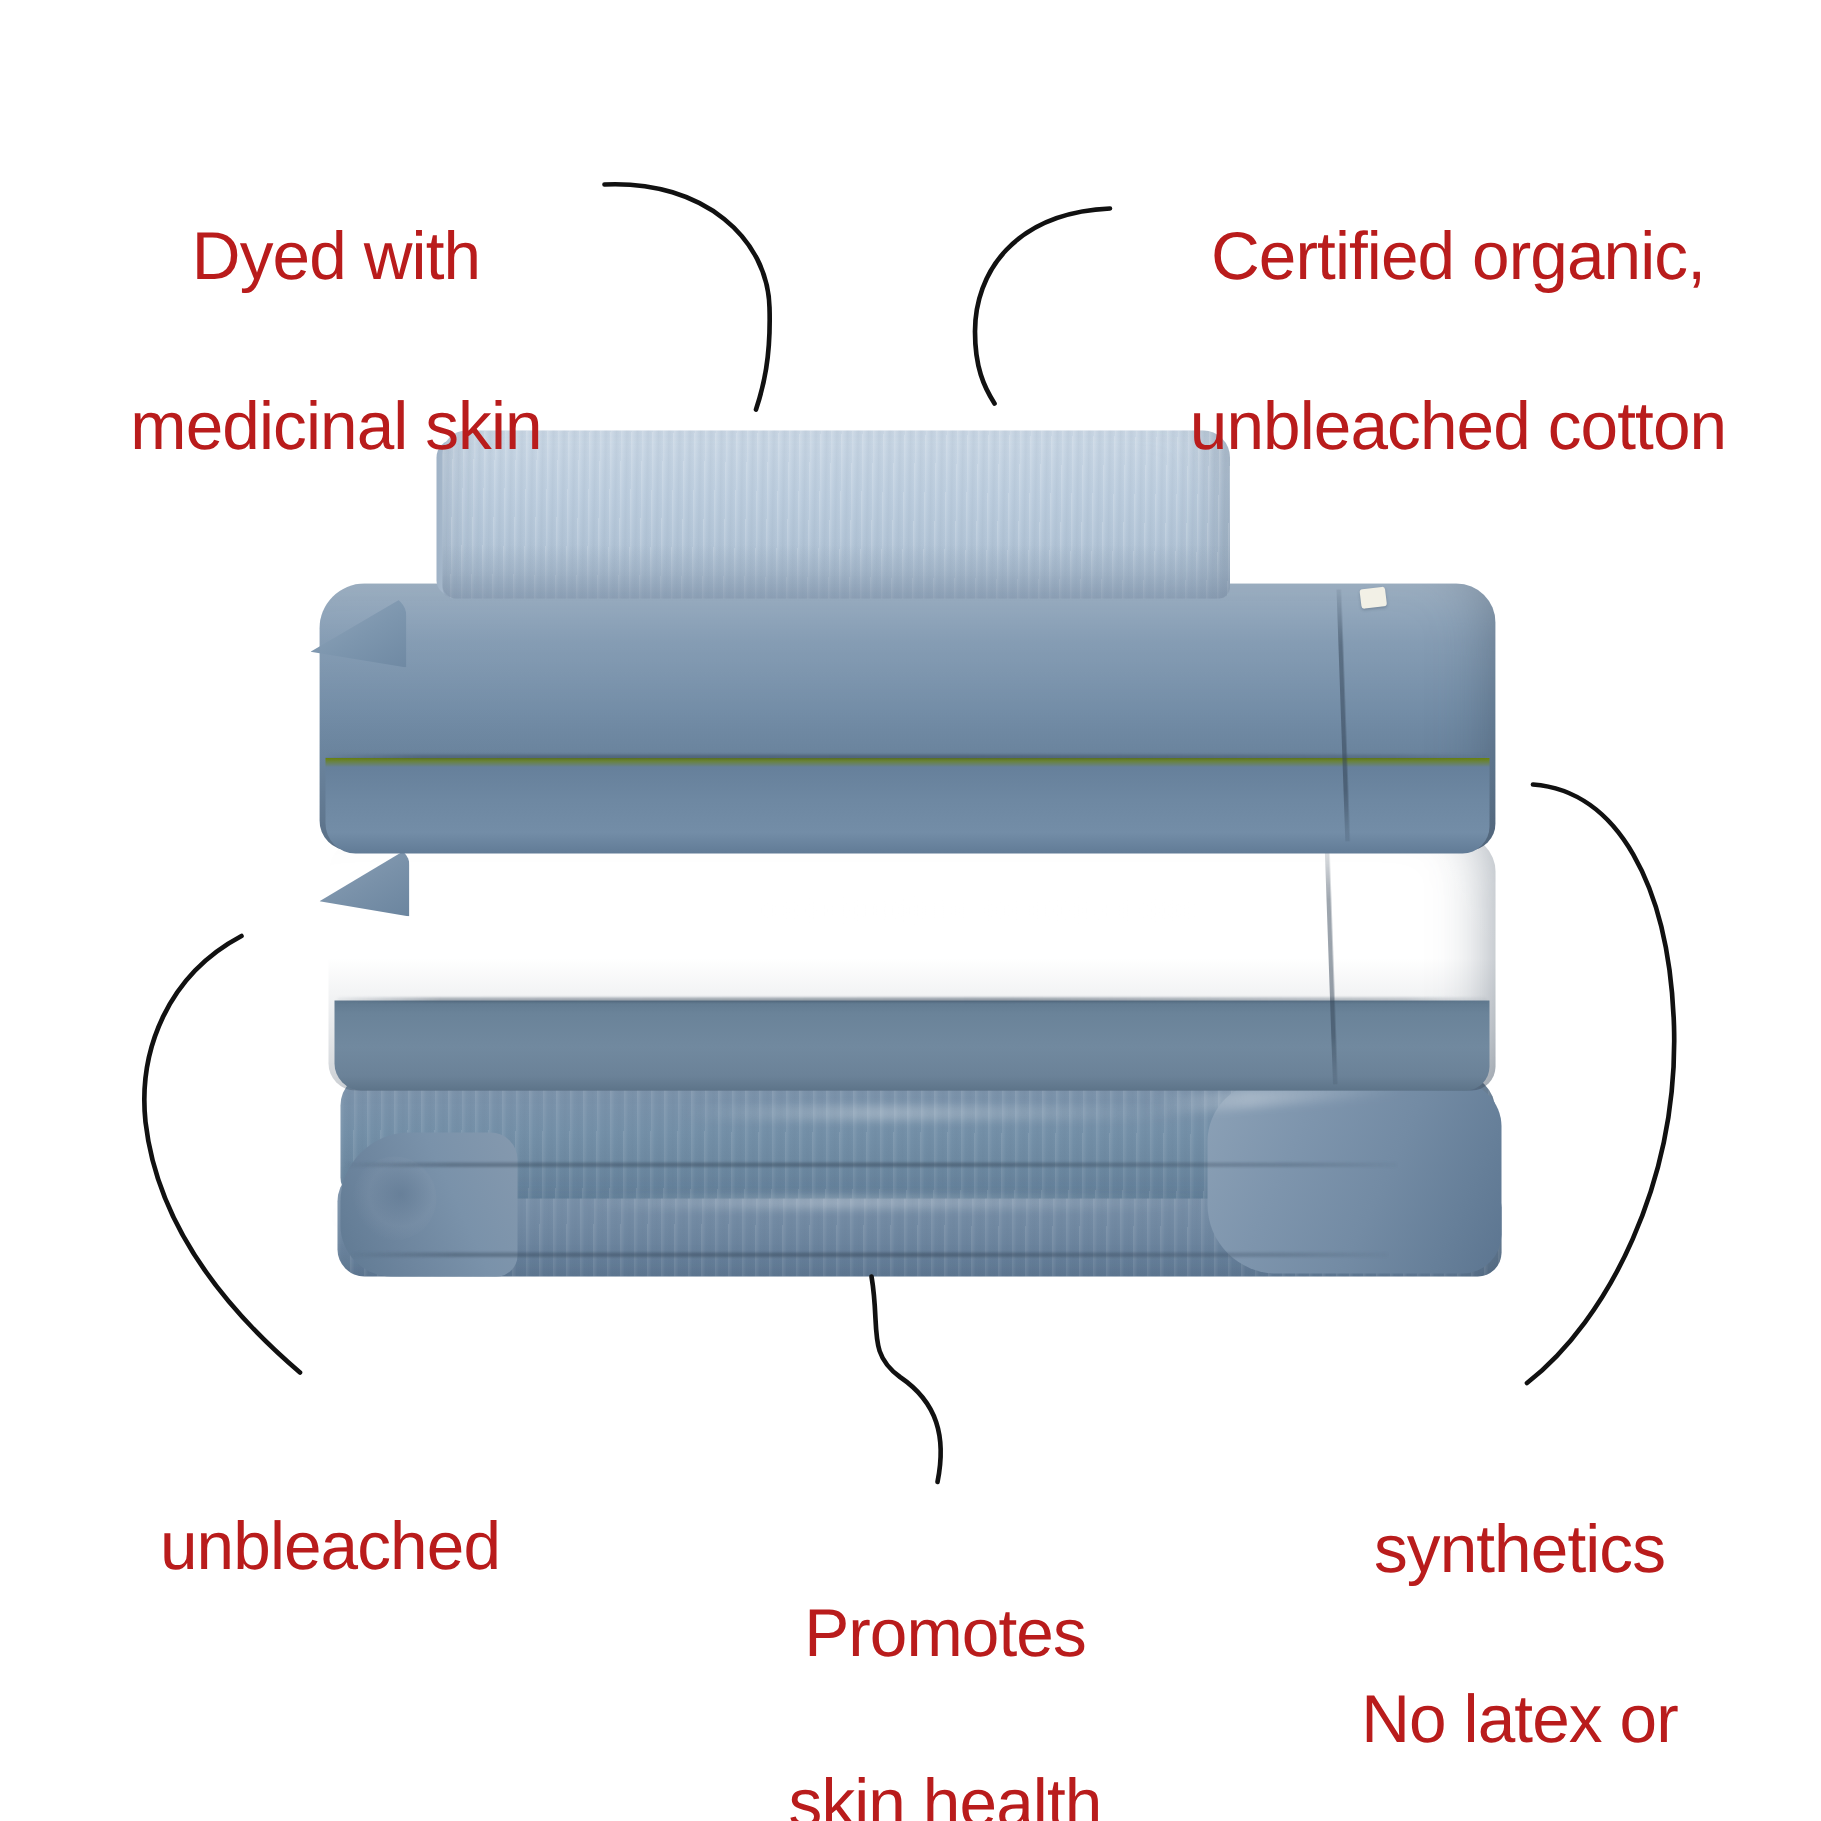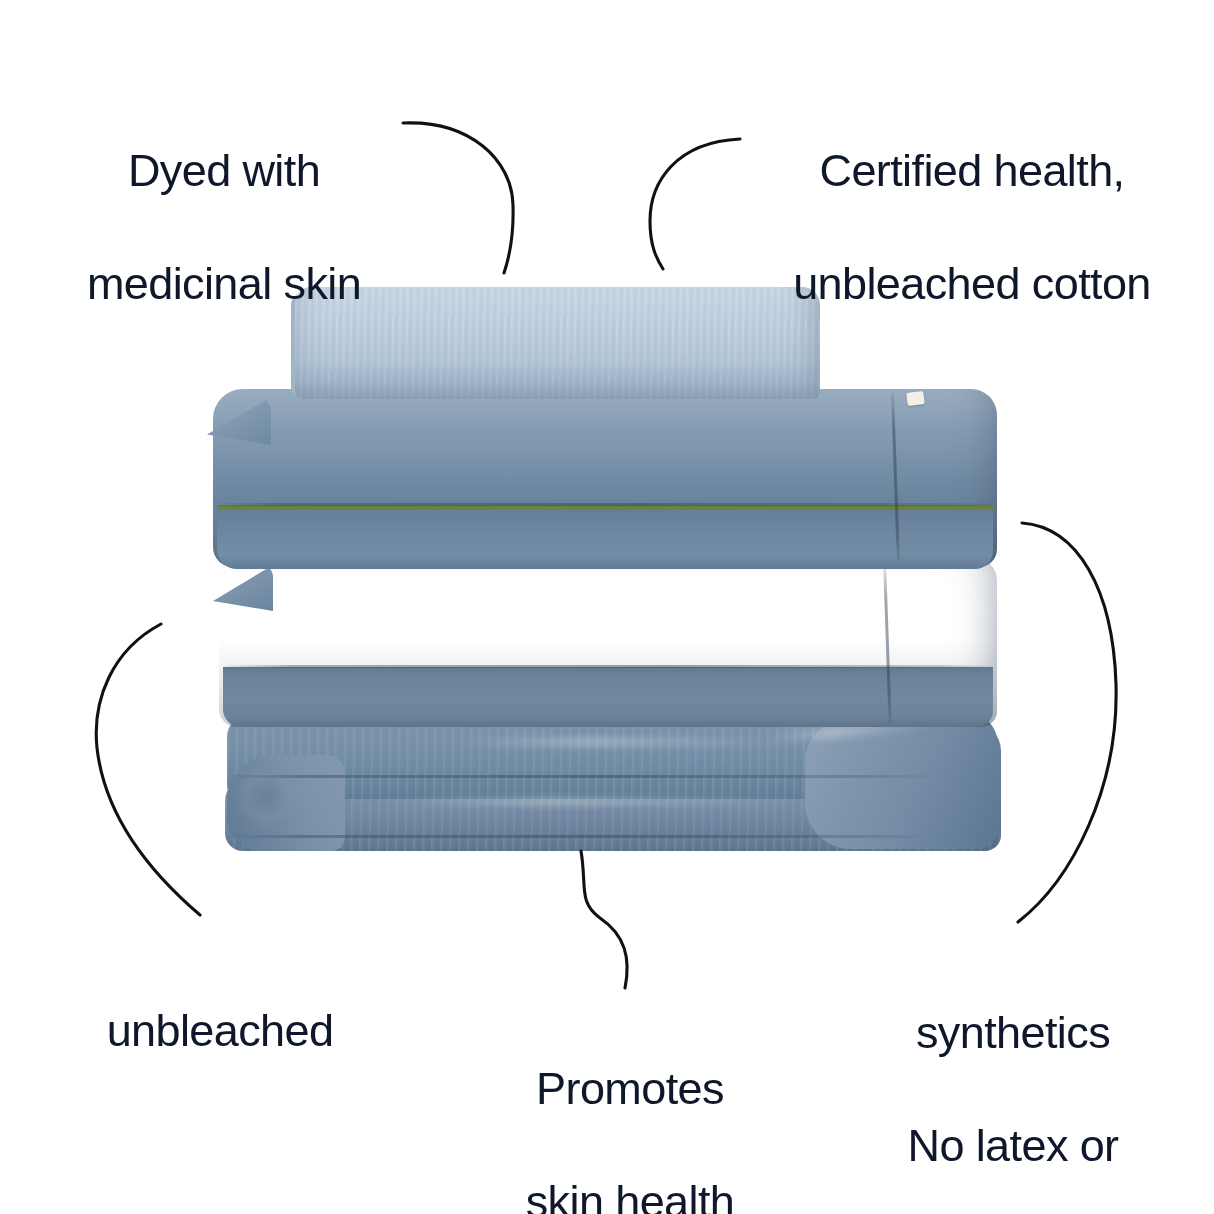--- a/index.html
+++ b/index.html
@@ -16,21 +16,21 @@
     position: relative;
     width: 1214px;
     height: 1214px;
     background: #ffffff;
     overflow: hidden;
   }
 
   
   .callout {
     position: absolute;
-    color: #0f172a;
+    color: #b91c1c;
     font-size: 45px;
     line-height: 1.26;
     letter-spacing: -0.6px;
     white-space: pre-line;
     font-weight: 400;
   }
   .callout-line { display: block; }
 
   #label-dyed        { left: 54px;  top: 86px;  width: 340px; text-align: center; }
   #label-certified   { left: 762px; top: 86px;  width: 420px; text-align: center; }
@@ -435,21 +435,21 @@
     <path d="M 581 851 C 587 886 578 902 600 918 C 625 935 631 958 625 988"></path>
     <path d="M 1022 523 C 1078 527 1113 590 1116 684 C 1119 788 1072 880 1018 922"></path>
   </svg>
 
   <div class="callout" id="label-dyed">
     <span class="callout-line">Dyed with</span>
     <span class="callout-line">medicinal skin</span>
   </div>
 
   <div class="callout" id="label-certified">
-    <span class="callout-line">Certified  health,</span>
+    <span class="callout-line">Certified  organic,</span>
     <span class="callout-line">unbleached cotton</span>
   </div>
 
   <div class="callout" id="label-temperature">
     <span class="callout-line">unbleached</span>
   </div>
 
   <div class="callout" id="label-promotes">
     <span class="callout-line">Promotes</span>
     <span class="callout-line">skin health</span>

